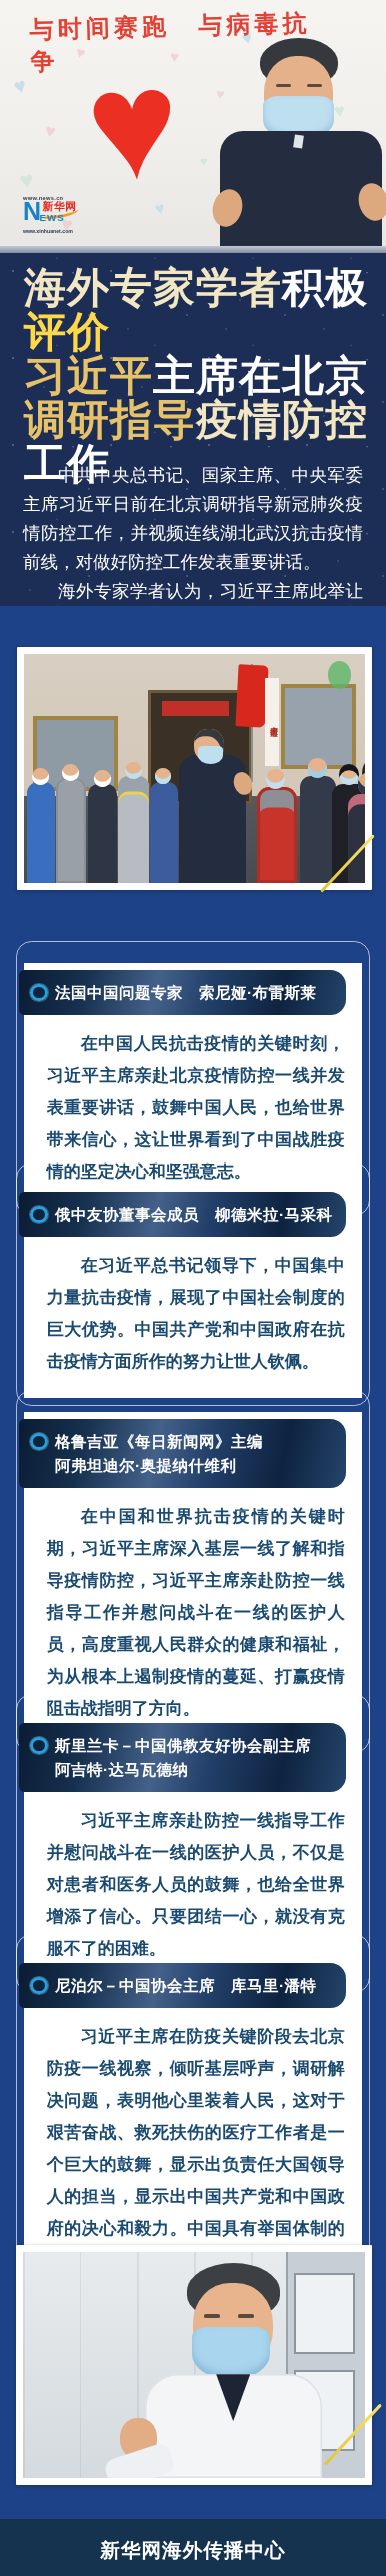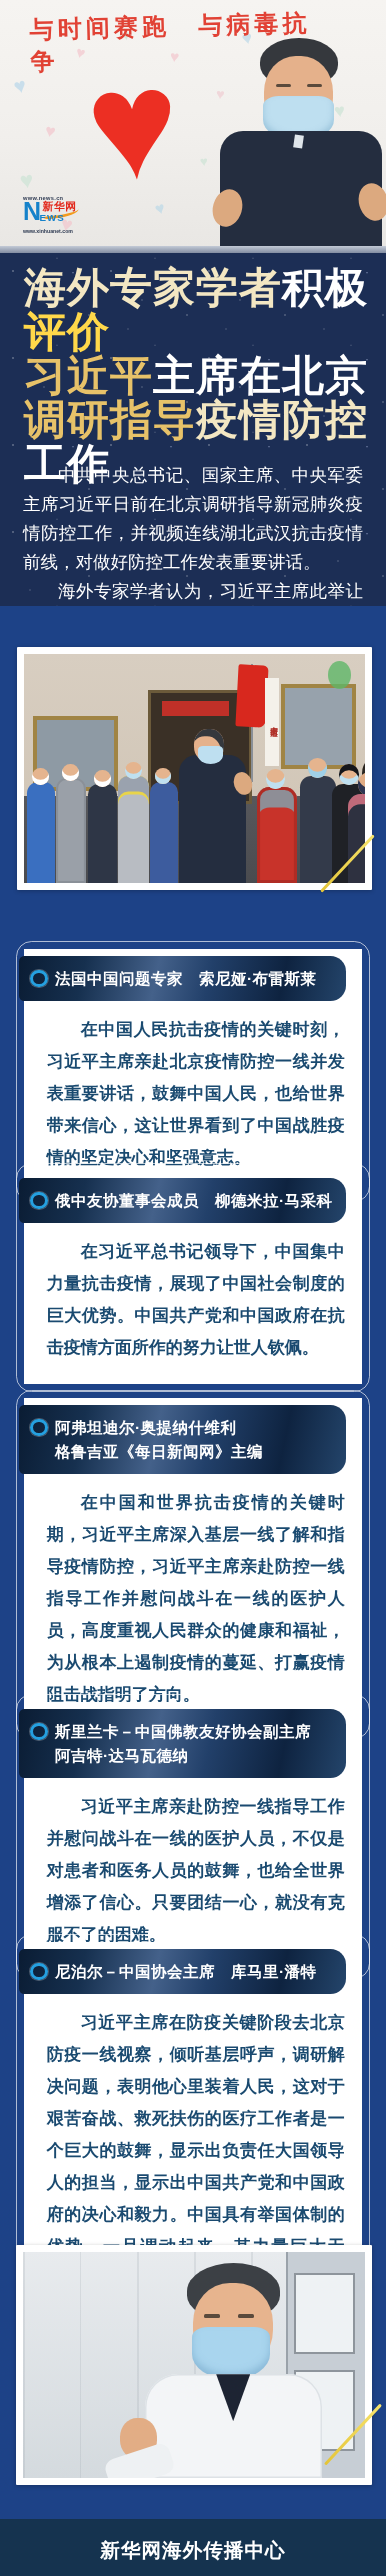--- a/index.html
+++ b/index.html
@@ -46,21 +46,21 @@
   #intro-paras p{margin:0;text-indent:2em;text-align:justify;}
 
   
   #sec-main{left:0;top:607px;width:386px;height:1912px;background:#1d4287;}
   .photo-frame{position:absolute;background:#ffffff;border-radius:1px;box-shadow:0 1px 4.1px rgba(0,0,0,.25);}
   .photo-inner{position:absolute;left:7.2px;top:7.2px;right:7.2px;bottom:7.2px;overflow:hidden;}
   .yline{position:absolute;height:3.1px;background:linear-gradient(90deg,#e3c438,#f7e36b);border-radius:1.5px;z-index:5;}
 
   
   .card{position:absolute;left:16px;width:354px;border:1px solid rgba(255,255,255,.65);border-radius:15.5px;padding:6.7px;box-sizing:border-box;}
-  .card-white{background:#ffffff;border-radius:0;padding:7.7px 0 19.6px;}
+  .card-white{background:#ffffff;border-radius:0;padding:7.7px 0 19.6px;margin-top:14px;}
   .band{position:relative;left:-4.6px;width:calc(100% - 11.3px);box-sizing:border-box;
     background:linear-gradient(102deg,#0a1c33 0%,#16304f 20%,#44618a 42%,#22406a 58%,#0e2340 80%,#24456b 100%);
     border-radius:5.2px 15.5px 15.5px 5.2px;padding:10.3px 10.3px 10.3px 11.3px;display:flex;align-items:flex-start;}
   .ring{flex:0 0 auto;width:11.3px;height:11.3px;border:3.1px solid #25a0e0;border-radius:50%;margin:3.1px 7.2px 0 0;box-shadow:0 0 0 1px rgba(255,255,255,.25);}
   .band-text{color:#ffffff;font-size:15.5px;font-weight:bold;line-height:24px;letter-spacing:0.5px;}
   .card-body{margin:13.4px 17.5px 0 23px;color:#1a4a70;font-size:17px;font-weight:bold;line-height:32px;text-indent:2em;text-align:justify;}
 
   
   #sec-footer{left:0;top:2519px;width:386px;height:227px;background:#15334f;color:#fff;text-align:center;}
   #footer-title{padding-top:17.5px;font-size:19.6px;font-weight:bold;letter-spacing:1px;}
@@ -203,22 +203,22 @@
         </div>
         <div class="card-body">在习近平总书记领导下，中国集中力量抗击疫情，展现了中国社会制度的巨大优势。中国共产党和中国政府在抗击疫情方面所作的努力让世人钦佩。</div>
       </div>
     </div>
 
     <div class="card" style="top:783px;">
       <div class="card-white">
         <div class="band">
           <span class="ring"></span>
           <div class="band-text">
+            <div>格鲁吉亚《每日新闻网》主编</div>
             <div>阿弗坦迪尔·奥提纳什维利</div>
-            <div>格鲁吉亚《每日新闻网》主编</div>
           </div>
         </div>
         <div class="card-body">在中国和世界抗击疫情的关键时期，习近平主席深入基层一线了解和指导疫情防控，习近平主席亲赴防控一线指导工作并慰问战斗在一线的医护人员，高度重视人民群众的健康和福祉，为从根本上遏制疫情的蔓延、打赢疫情阻击战指明了方向。</div>
       </div>
     </div>
 
     <div class="card" style="top:1087px;">
       <div class="card-white">
         <div class="band">
           <span class="ring"></span>

